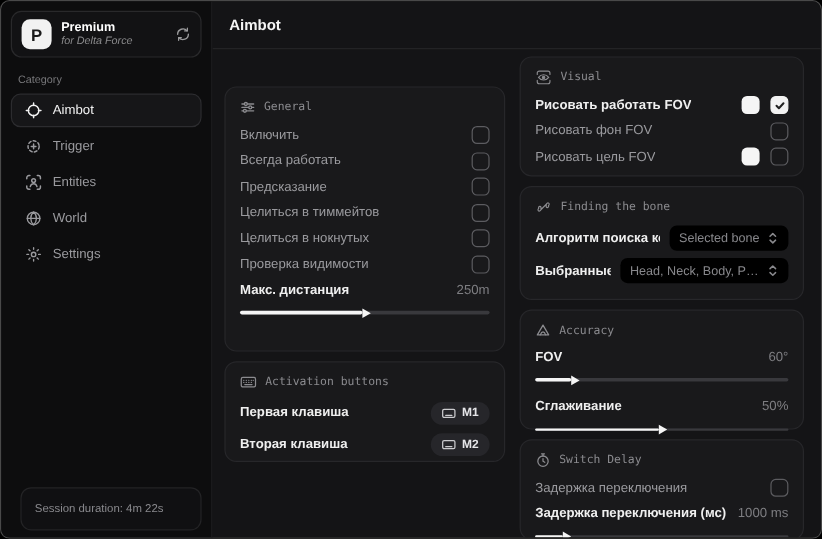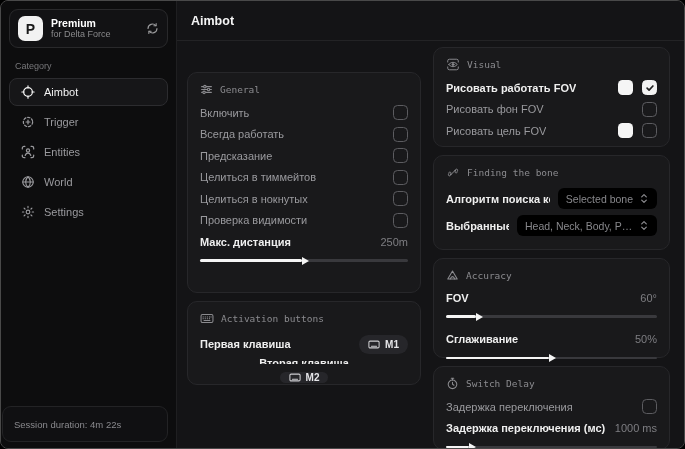--- a/index.html
+++ b/index.html
@@ -18,34 +18,34 @@
     border:1px solid #29292b; border-radius:9px; padding:6px 8px;
     display:flex; align-items:center; gap:8px; background:#121214;
   }
   .brand-logo {
     width:25px; height:25px; border-radius:7px; background:#f2f2f2; color:#1a1a1a;
     display:flex; align-items:center; justify-content:center;
     font-weight:bold; font-size:14px;
   }
   .brand-text { flex:1; line-height:1.15; }
   .brand-name { font-size:10.5px; font-weight:bold; color:#fff; }
-  .brand-sub { font-size:9px; color:#8a8a8c; }
+  .brand-sub { font-size:9px; color:#8a8a8c;font-style:italic; }
   .brand-action { color:#9a9a9c; display:flex; cursor:pointer; }
   .cat-label { font-size:9px; color:#77777a; margin:13px 6px 7px; }
   .nav-item {
     display:flex; align-items:center; gap:9px; height:28px; padding:0 10px;
     border-radius:8px; color:#9a9a9e; font-size:11px; margin-bottom:2px;
     border:1px solid transparent; cursor:pointer;
   }
   .nav-item.active {
     background:#161618; border-color:#2c2c2f; color:#f2f2f2;
   }
   .nav-icon { width:15px; height:15px; display:flex; align-items:center; justify-content:center; }
   .session-box {
-    position:absolute; left:1px; right:8px; bottom:6px; height:36px;
+    position:absolute; left:16px; right:8px; bottom:6px; height:36px;
     border:1px solid #232325; border-radius:9px; background:#101012;
     display:flex; align-items:center; padding:0 11px;
     font-size:9.5px; color:#8a8a8e;
   }
   
   .main { flex:1; display:flex; flex-direction:column; background:#141416; min-width:0; }
   .main-header {
     height:40px; display:flex; align-items:center; padding:0 14px;
     border-bottom:1px solid #232325; font-size:12.5px; font-weight:bold; color:#f5f5f5;
   }
@@ -257,21 +257,21 @@
           <div class="row" style="height:26px;">
             <span class="row-label bright">Первая клавиша</span>
             <span class="keybind">
               <svg width="12" height="11" viewBox="0 0 16 14" fill="none" stroke="currentColor" stroke-width="1.4" stroke-linecap="round">
                 <rect x="1.2" y="2.5" width="13.6" height="9" rx="1.6"></rect>
                   <path d="M4.6 9.3h6.8"></path>
               </svg>
               <span>M1</span>
             </span>
           </div>
-          <div class="row" style="height:26px;flex-direction:column;">
+          <div class="row" style="height:26px;">
             <span class="row-label bright">Вторая клавиша</span>
             <span class="keybind">
               <svg width="12" height="11" viewBox="0 0 16 14" fill="none" stroke="currentColor" stroke-width="1.4" stroke-linecap="round">
                 <rect x="1.2" y="2.5" width="13.6" height="9" rx="1.6"></rect>
                   <path d="M4.6 9.3h6.8"></path>
               </svg>
               <span>M2</span>
             </span>
           </div>
         </div>

